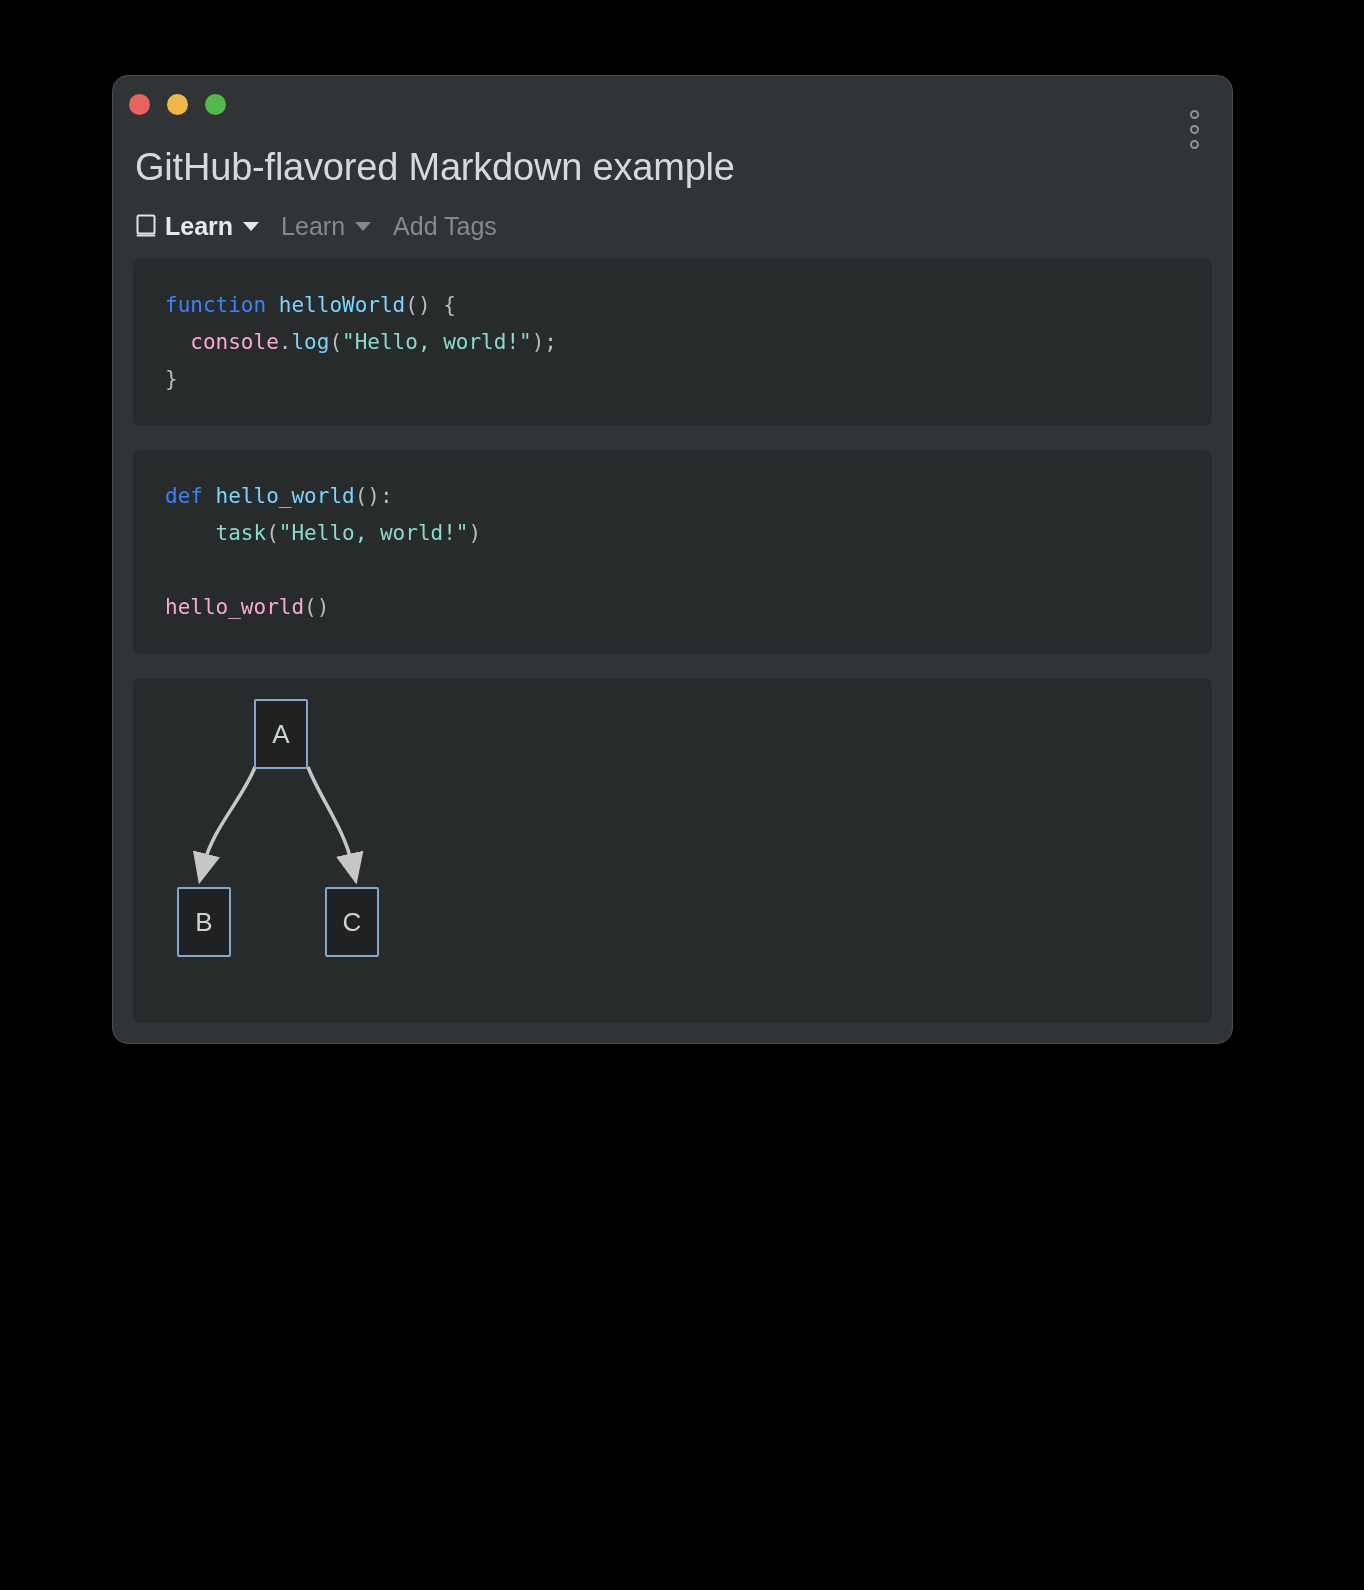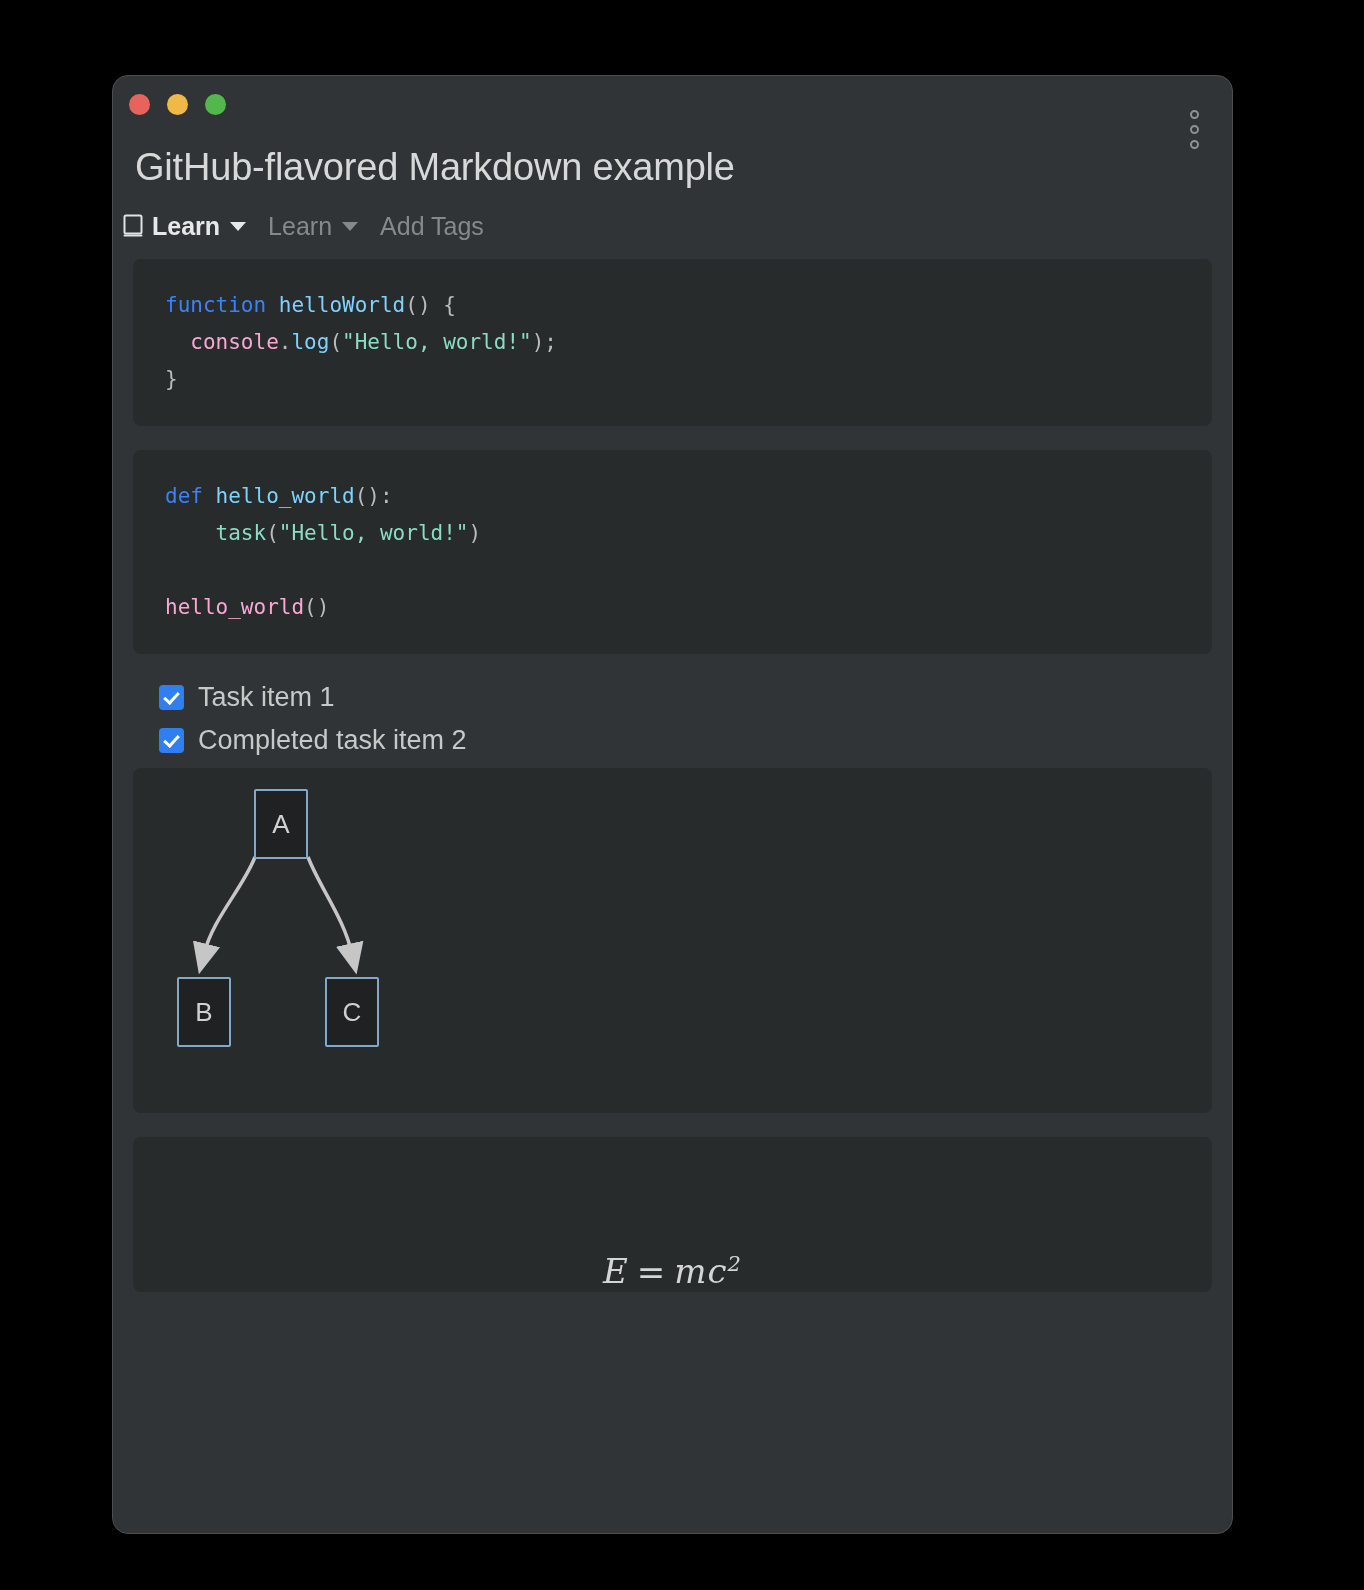--- a/index.html
+++ b/index.html
@@ -21,21 +21,21 @@
     height: 1590px;
     background: #000000;
   }
 
   
   .window {
     position: absolute;
     left: 112px;
     top: 75px;
     width: 1121px;
-    height: 1459px;
+    height: 969px;
     background: #313436;
     border-radius: 16px;
     border: 1px solid #4a4e50;
     box-sizing: border-box;
     overflow: hidden;
   }
 
   .titlebar {
     position: relative;
     height: 62px;
@@ -80,21 +80,21 @@
     font-size: 38px;
     font-weight: 400;
     line-height: 1.25;
     letter-spacing: -0.2px;
     color: #d6d8d9;
   }
 
   .toolbar {
     display: flex;
     align-items: center;
-    padding: 22px 0 0 9px;
+    padding: 22px 0 0 22px;
     gap: 10px;
   }
   .tb-btn {
     display: inline-flex;
     align-items: center;
     gap: 8px;
     font-size: 25px;
     line-height: 1;
     white-space: nowrap;
   }
@@ -262,30 +262,20 @@
 <span class="t-punc">}</span></pre>
       </div>
 
       <div class="block">
         <pre class="code"><span class="t-kw">def</span><span class="t-var"> </span><span class="t-fn">hello_world</span><span class="t-punc">():</span>
 <span class="t-var">    </span><span class="t-str">task</span><span class="t-punc">(</span><span class="t-str">"Hello, world!"</span><span class="t-punc">)</span>
 <span class="t-var"></span>
 <span class="t-var">hello_world</span><span class="t-punc">()</span></pre>
       </div>
 
-      <div class="tasks">
-          <div class="task">
-            <span class="cbox"></span>
-            <span class="task-label">Task item 1</span>
-          </div>
-          <div class="task">
-            <span class="cbox"></span>
-            <span class="task-label">Completed task item 2</span>
-          </div>
-        </div>
 
       <div class="block diagram-block">
         <svg width="1081" height="345" viewBox="0 0 1081 345">
           <defs>
             <marker id="arrowhead" markerWidth="10" markerHeight="8" refX="3" refY="4" orient="auto" markerUnits="strokeWidth">
               <polygon points="0,0 9,4 0,8" fill="#c6c6c6"></polygon>
             </marker>
           </defs>
 
           <path d="M 122 89 C 110 120, 80 150, 71 186" stroke="#c6c6c6" stroke-width="3.5" fill="none" marker-end="url(#arrowhead)"></path>

